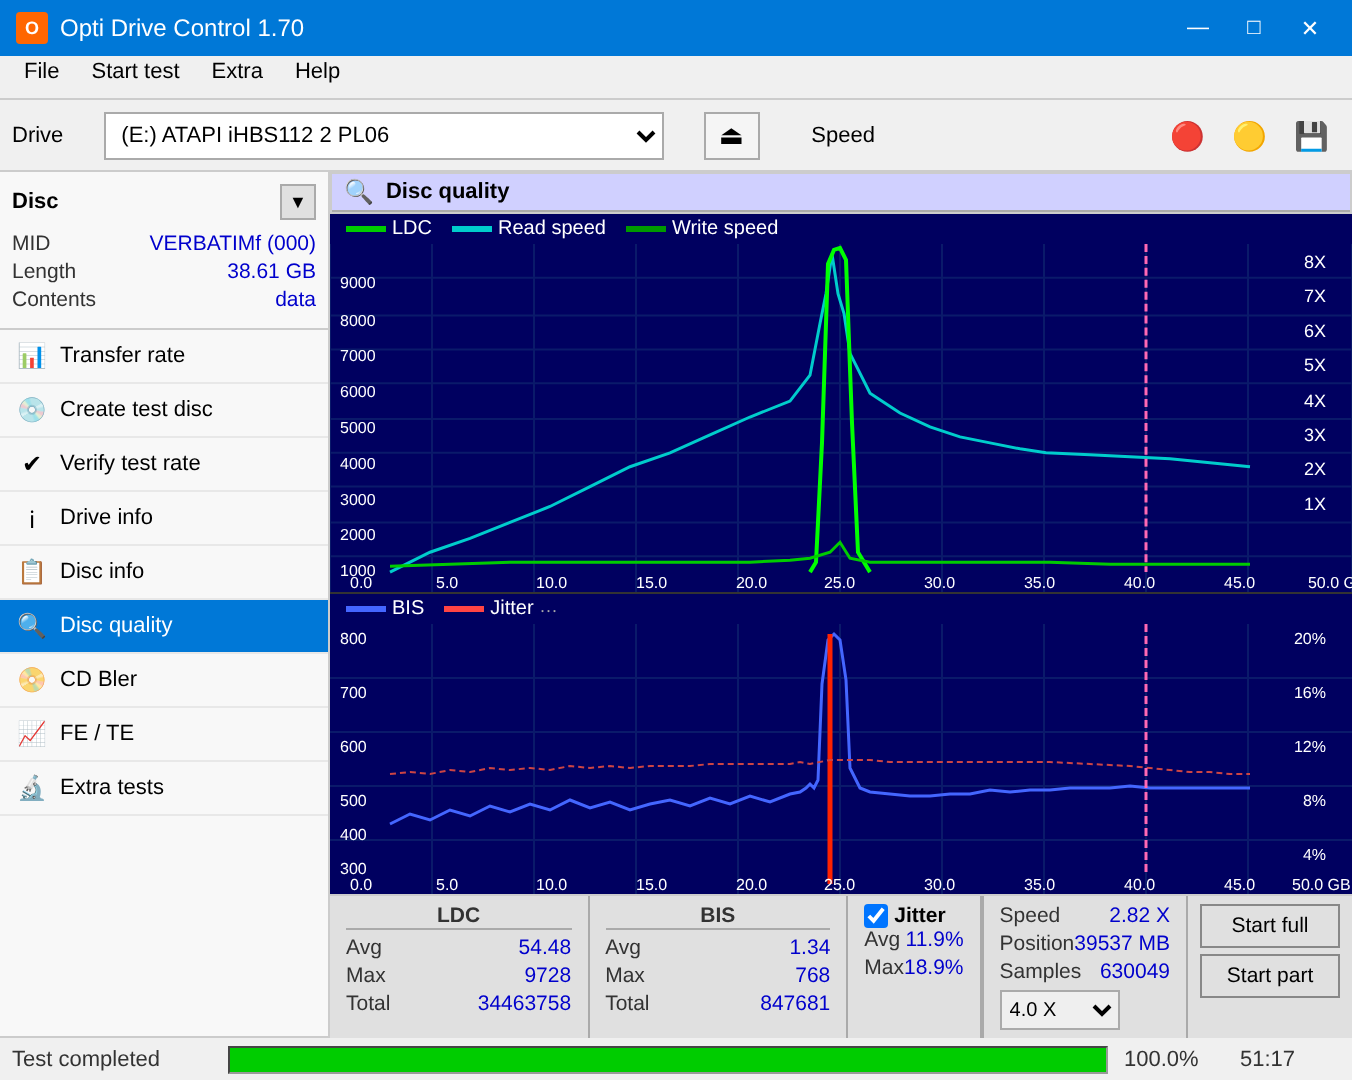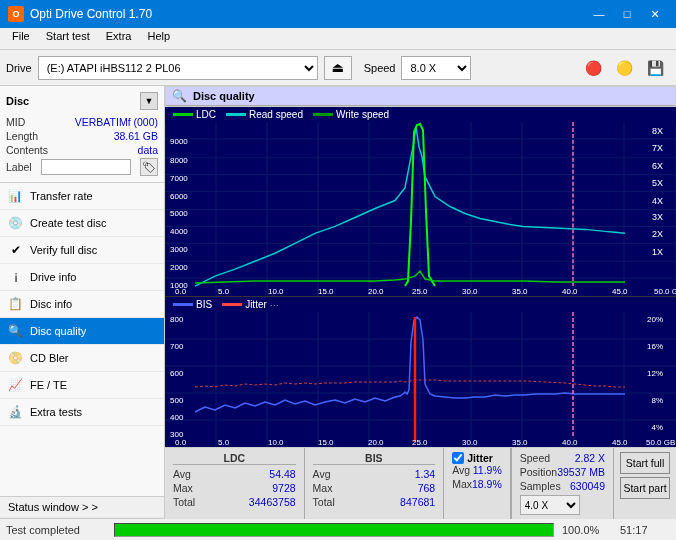--- a/index.html
+++ b/index.html
@@ -10,21 +10,21 @@
     .title-bar-left { display: flex; align-items: center; gap: 6px; font-size: 12px; }
     .title-bar-icon { width: 16px; height: 16px; background: #ff6600; border-radius: 2px; display: flex; align-items: center; justify-content: center; color: white; font-size: 9px; font-weight: bold; }
     .title-bar-controls { display: flex; gap: 2px; }
     .title-btn { width: 26px; height: 18px; border: none; cursor: pointer; font-size: 11px; display: flex; align-items: center; justify-content: center; background: transparent; color: white; }
     
     
     .menu-bar { background: #f0f0f0; height: 22px; display: flex; align-items: flex-start; padding: 0 4px; border-bottom: 1px solid #ccc; }
     .menu-item { padding: 2px 8px; cursor: pointer; font-size: 11px; }
     
     
-    .toolbar { background: #f0f0f0; height: 36px; display: flex; align-items: center; padding: 0 6px; gap: 6px; border-bottom: 1px solid #ccc; }
+    .toolbar { background: #f0f0f0; height: 36px; display: flex; align-items: center; padding: 0 6px; gap: 20px; border-bottom: 1px solid #ccc; }
     .toolbar-label { font-size: 11px; font-weight: 500; }
     .drive-select { width: 280px; height: 24px; font-size: 11px; border: 1px solid #aaa; background: white; padding: 0 4px; }
     .eject-btn { width: 28px; height: 24px; border: 1px solid #aaa; background: #f5f5f5; cursor: pointer; display: flex; align-items: center; justify-content: center; }
     .speed-label { font-size: 11px; font-weight: 500; margin-left: 6px; }
     .speed-select { width: 70px; height: 24px; font-size: 11px; border: 1px solid #aaa; background: white; padding: 0 4px; }
     .toolbar-icons { display: flex; gap: 3px; margin-left: auto; }
     .toolbar-icon-btn { width: 28px; height: 28px; border: 1px solid transparent; background: transparent; cursor: pointer; display: flex; align-items: center; justify-content: center; font-size: 14px; }
     
     
     .main-layout { display: flex; height: calc(540px - 28px - 22px - 36px - 22px); }
@@ -78,21 +78,21 @@
     .stats-row-label { font-size: 10.5px; color: #333; }
     .stats-row-value { font-size: 10.5px; color: #0000cc; font-weight: 500; }
     .stats-col-header { font-size: 10.5px; font-weight: 600; text-align: center; color: #333; border-bottom: 1px solid #aaa; margin-bottom: 3px; }
     .stats-divider { width: 1px; background: #aaa; }
     .jitter-col { padding: 4px 8px; }
     .jitter-header { display: flex; align-items: center; gap: 3px; font-size: 10.5px; font-weight: 600; }
     .jitter-checkbox { width: 12px; height: 12px; }
     .speed-col { padding: 4px 8px; border-left: 1px solid #aaa; }
     .speed-select-sm { width: 60px; height: 20px; font-size: 10px; border: 1px solid #aaa; }
     .start-btns { padding: 4px 6px; display: flex; flex-direction: column; gap: 3px; border-left: 1px solid #aaa; }
-    .start-btn { width: 50px; height: 22px; border: 1px solid #888; background: #e0e0e0; cursor: pointer; font-size: 10.5px; }
+    .start-btn { width: 70px; height: 22px; border: 1px solid #888; background: #e0e0e0; cursor: pointer; font-size: 10.5px; }
     
     
     .status-bar { height: 22px; background: #f0f0f0; border-top: 1px solid #ccc; display: flex; align-items: center; padding: 0 6px; gap: 8px; }
     .status-text { font-size: 11px; color: #333; min-width: 100px; }
     .progress-bar-container { flex: 1; height: 14px; background: #c0c0c0; border: 1px inset #999; }
     .progress-bar-fill { height: 100%; background: #00cc00; }
     .progress-label { font-size: 11px; color: #333; min-width: 50px; }
     .time-label { font-size: 11px; color: #333; min-width: 50px; }
 
     .main-right { flex: 1; display: flex; flex-direction: column; }
@@ -119,23 +119,20 @@
   <span class="menu-item">Help</span>
 </div>
 
 <div class="toolbar">
   <span class="toolbar-label">Drive</span>
   <select class="drive-select">
     <option>(E:) ATAPI iHBS112  2 PL06</option>
   </select>
   <button class="eject-btn" title="Eject">⏏</button>
   <span class="speed-label">Speed</span>
-  <select class="speed-select">
-    <option>8.0 X</option>
-  </select>
   <div class="toolbar-icons">
     <button class="toolbar-icon-btn" title="Scan">🔴</button>
     <button class="toolbar-icon-btn" title="Disc">🟡</button>
     <button class="toolbar-icon-btn" title="Save">💾</button>
   </div>
 </div>
 
 <div class="main-layout">
 
   <div class="sidebar">
@@ -150,39 +147,34 @@
         <span class="disc-row-value">VERBATIMf (000)</span>
       </div>
       <div class="disc-row">
         <span class="disc-row-label">Length</span>
         <span class="disc-row-value">38.61 GB</span>
       </div>
       <div class="disc-row">
         <span class="disc-row-label">Contents</span>
         <span class="disc-row-value">data</span>
       </div>
-      <div class="disc-label-row">
-        <span class="disc-row-label">Label</span>
-        <input class="disc-label-input" type="text" value="" style="">
-        <div class="disc-label-icon">🏷</div>
-      </div>
     </div>
 
     <div class="nav-section">
       <div class="nav-item">
         <div class="nav-icon">📊</div>
         <span class="nav-label">Transfer rate</span>
       </div>
       <div class="nav-item">
         <div class="nav-icon">💿</div>
         <span class="nav-label">Create test disc</span>
       </div>
       <div class="nav-item">
         <div class="nav-icon">✔</div>
-        <span class="nav-label">Verify full disc</span>
+        <span class="nav-label">Verify test rate</span>
       </div>
       <div class="nav-item">
         <div class="nav-icon">ℹ</div>
         <span class="nav-label">Drive info</span>
       </div>
       <div class="nav-item">
         <div class="nav-icon">📋</div>
         <span class="nav-label">Disc info</span>
       </div>
       <div class="nav-item active">
@@ -196,25 +188,20 @@
       <div class="nav-item">
         <div class="nav-icon">📈</div>
         <span class="nav-label">FE / TE</span>
       </div>
       <div class="nav-item">
         <div class="nav-icon">🔬</div>
         <span class="nav-label">Extra tests</span>
       </div>
     </div>
 
-    <div class="status-section">
-      <div class="status-item">
-        <span class="nav-label">Status window &gt; &gt;</span>
-      </div>
-    </div>
   </div>
 
   <div class="main-right">
 
     <div class="dq-panel">
       <div class="dq-header">
         <span class="dq-header-icon">🔍</span>
         <span>Disc quality</span>
       </div>
     </div>

